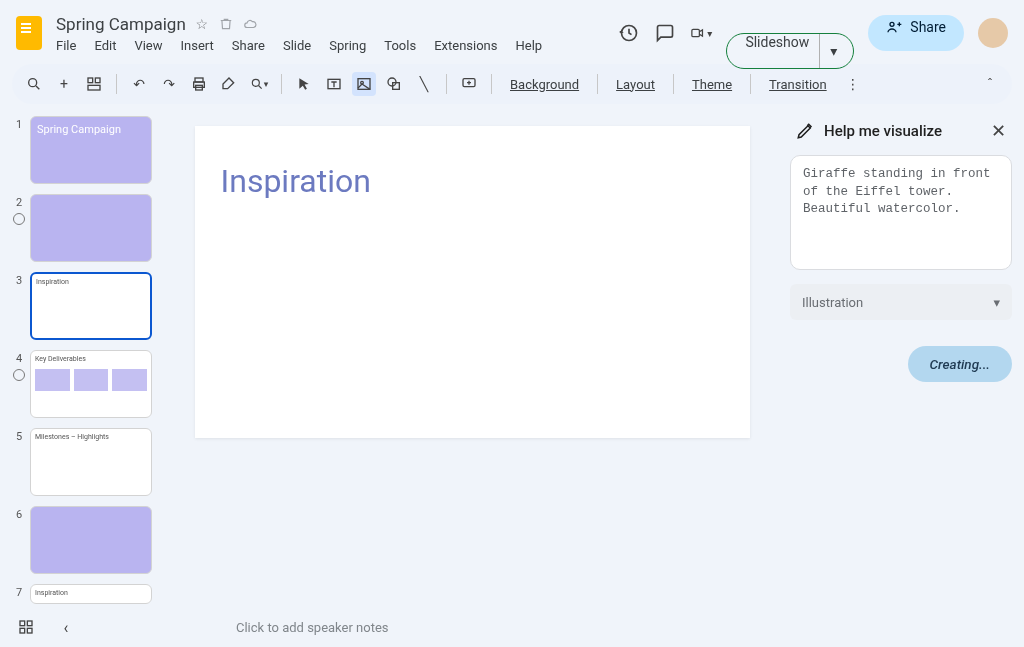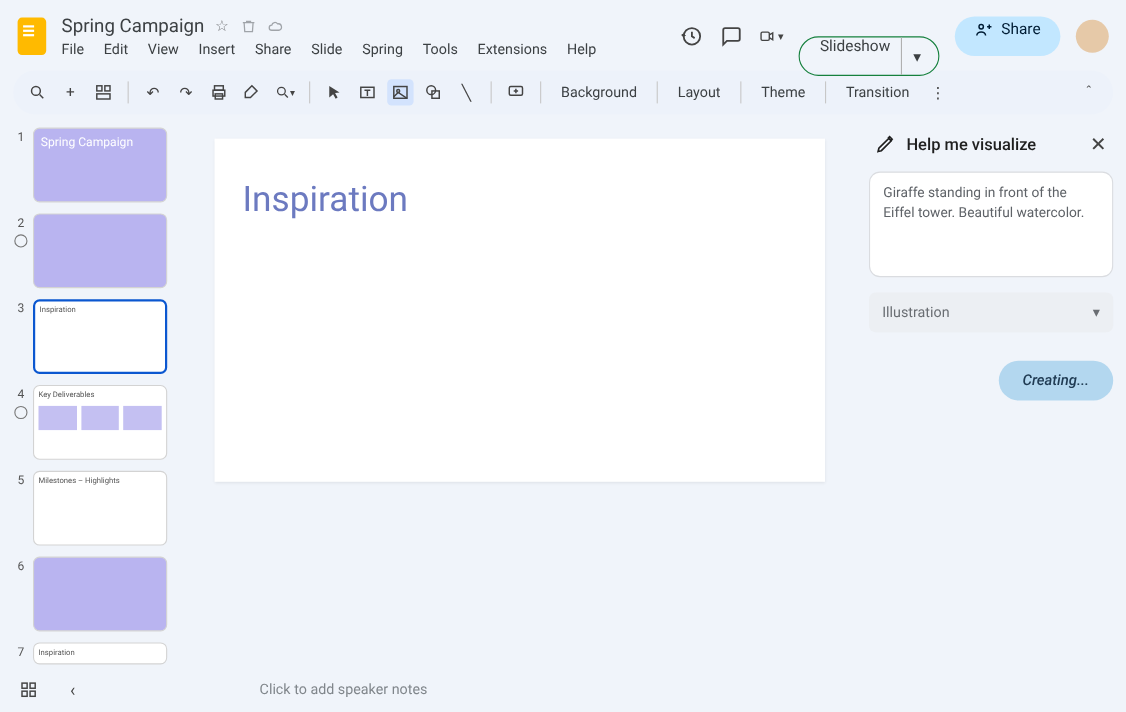--- a/index.html
+++ b/index.html
@@ -15,41 +15,41 @@
 .menu-row span { cursor: pointer; }
 .right-header { display: flex; align-items: center; gap: 14px; }
 .hdr-icon { width: 22px; height: 22px; display: flex; align-items: center; justify-content: center; color: #444; cursor: pointer; }
 .pill-btn { border: 1px solid #15803d; border-radius: 20px; height: 36px; padding: 0 6px 0 18px; display: flex; align-items: flex-start; font-size: 14px; color: #3c4043; cursor: pointer; background: transparent; margin-top: 36px; }
 .pill-seg { border-left: 1px solid #b0b0b0; height: 100%; display: flex; align-items: center; padding: 0 10px; margin-left: 10px; }
 .share-btn { background: #c2e7ff; border-radius: 20px; height: 36px; padding: 16px 18px; display: flex; align-items: flex-end; gap: 8px; font-size: 14px; color: #001d35; cursor: pointer; }
 .avatar { width: 30px; height: 30px; border-radius: 50%; background: #e6c9a8; }
 .toolbar { background: #edf2fa; border-radius: 24px; margin: 6px 12px; height: 40px; display: flex; align-items: center; padding: 0 10px; gap: 6px; }
 .tb-ic { width: 24px; height: 24px; display: flex; align-items: center; justify-content: center; color: #444; cursor: pointer; font-size: 14px; border-radius: 4px; }
 .tb-sep { width: 1px; height: 20px; background: #c7c7c7; margin: 0 4px; }
-.tb-label { font-size: 13px; color: #3c4043; padding: 0 8px; cursor: pointer; }
+.tb-label { font-size: 13px; color: #3c4043; padding: 0 8px; cursor: pointer; text-decoration: underline; }
 .tb-spacer { flex: 1; }
 .main-area { display: flex; height: 498px; }
 .thumb-rail { width: 170px; overflow-y: auto; padding: 6px 4px 0 12px; }
 .thumb-row { display: flex; margin-bottom: 10px; }
 .thumb-num { width: 14px; font-size: 11px; color: #555; padding-top: 2px; display: flex; flex-direction: column; align-items: center; gap: 4px; }
 .thumb { width: 122px; height: 68px; border-radius: 6px; background: #fff; border: 1px solid #d3d3d3; overflow: hidden; margin-left: 4px; font-size: 7px; color: #555; padding: 4px; }
 .thumb.lav { background: #b9b4f0; }
 .thumb.sel { border: 2px solid #0b57d0; }
 .thumb.t1 { color: #fff; font-size: 11px; padding: 6px; }
 .thumb.t4 { display: flex; flex-direction: column; }
 .t4-row { display: flex; gap: 4px; margin-top: 6px; }
 .t4-box { flex: 1; height: 22px; background: #c4c0f2; }
 .canvas-area { flex: 1; display: flex; align-items: flex-start; justify-content: center; padding: 16px 10px 0 0; position: relative; }
 .slide-canvas { width: 555px; height: 312px; background: #fff; box-shadow: 0 1px 3px rgba(0,0,0,0.08); padding: 36px 26px; }
 .slide-title-text { font-size: 32px; color: #6c7ac0; font-weight: 400; }
 .side-panel { width: 240px; background: #f0f4fa; padding: 0 12px 0 6px; }
 .panel-head { display: flex; align-items: center; justify-content: space-between; padding: 10px 6px 14px 6px; }
 .panel-title { display: flex; align-items: center; gap: 10px; font-size: 15px; font-weight: 500; color: #1f1f1f; justify-content: flex-end; }
 .close-x { font-size: 18px; color: #444; cursor: pointer; }
-.prompt-box { background: #fff; border: 1px solid #dadce0; border-radius: 10px; height: 96px; padding: 10px 12px; font-size: 12.5px; color: #5f6368; line-height: 1.4; }
+.prompt-box { background: #fff; border: 1px solid #dadce0; border-radius: 10px; height: 115px; padding: 10px 12px; font-size: 12.5px; color: #5f6368; line-height: 1.4; font-family: Liberation Mono, monospace; }
 .style-select { margin-top: 14px; background: #e8eaed8a; border-radius: 6px; height: 36px; display: flex; align-items: center; justify-content: space-between; padding: 0 12px; font-size: 13px; color: #6a6e73; cursor: pointer; gap: 40px; }
 .create-wrap { display: flex; justify-content: flex-end; margin-top: 26px; font-style: italic; }
 .create-btn { background: #b3d7ef; border-radius: 20px; padding: 10px 22px; font-size: 13.5px; font-weight: 500; color: #1f3a52; cursor: pointer; }
 .status-msg { text-align: center; font-size: 11px; color: #5f6368; margin-top: 12px; line-height: 1.4; }
 .bottom-bar { position: absolute; bottom: 0; left: 0; right: 0; height: 40px; display: flex; align-items: center; padding: 0 16px; gap: 20px; background: #f0f4fa; }
 .bb-ic { width: 20px; height: 20px; display: flex; align-items: center; justify-content: center; color: #444; cursor: pointer; }
 .notes { flex: 1; font-size: 13px; color: #80868b; padding-left: 140px; cursor: text; }
 .link-ic { width: 12px; height: 12px; border-radius: 50%; border: 1px solid #777; position: relative; }
 svg { display: block; }
 </style>

